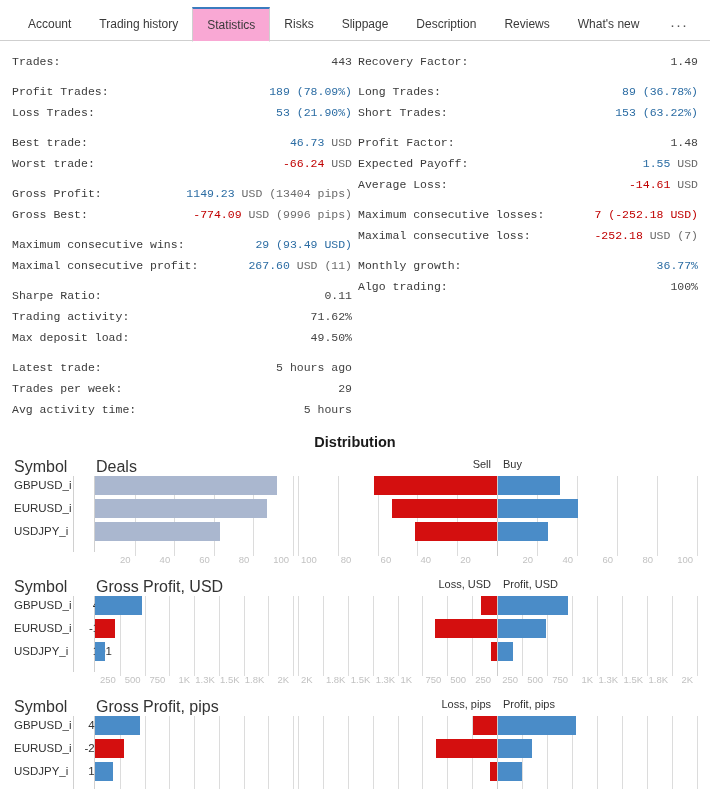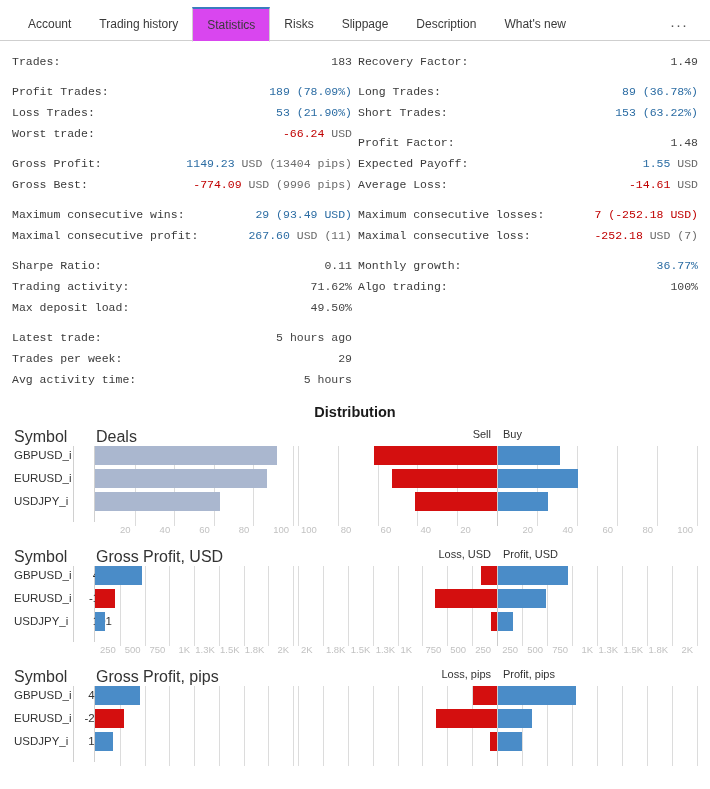--- a/index.html
+++ b/index.html
@@ -33,21 +33,21 @@
     z-index:2;
     padding:0 14px;
     height:33px;
     line-height:33px;
     font-size:12px;
     color:#3a3a3a;
     white-space:nowrap;
     cursor:pointer;
   }
   .tab.active {
-    background:#d946ef;
+    background:#f9a8d4;
     border:1px solid #cfcfcf;
     border-top:2px solid #3a7bbf;
     border-bottom:1px solid #ffffff;
     margin-bottom:-1px;
     height:35px;
     line-height:32px;
   }
   .tab.more {
     color:#555;
     letter-spacing:1px;
@@ -172,37 +172,42 @@
 </head>
 <body>
 
 <div class="tabbar" id="tabbar">
     <div class="tab">Account</div>
     <div class="tab">Trading history</div>
     <div class="tab active">Statistics</div>
     <div class="tab">Risks</div>
     <div class="tab">Slippage</div>
     <div class="tab">Description</div>
+    <div class="tab">Reviews</div>
     <div class="tab">What's new</div>
     <div class="tab more">···</div>
   </div>
 
 <div class="stats">
   <div class="stats-col" id="stats-left">
       <div class="srow">
         <span class="slabel">Trades:</span>
-        <span class="sval "><span>183</span></span>
+        <span class="sval "><span>443</span></span>
       </div>
       <div class="srow gap">
         <span class="slabel">Profit Trades:</span>
         <span class="sval blue"><span>189 (78.09%)</span></span>
       </div>
       <div class="srow">
         <span class="slabel">Loss Trades:</span>
         <span class="sval blue"><span>53 (21.90%)</span></span>
+      </div>
+      <div class="srow gap">
+        <span class="slabel">Best trade:</span>
+        <span class="sval blue"><span>46.73</span><span class="unit"> USD</span></span>
       </div>
       <div class="srow">
         <span class="slabel">Worst trade:</span>
         <span class="sval red"><span>-66.24</span><span class="unit"> USD</span></span>
       </div>
       <div class="srow gap">
         <span class="slabel">Gross Profit:</span>
         <span class="sval blue"><span>1149.23</span><span class="unit"> USD (13404 pips)</span></span>
       </div>
       <div class="srow">

